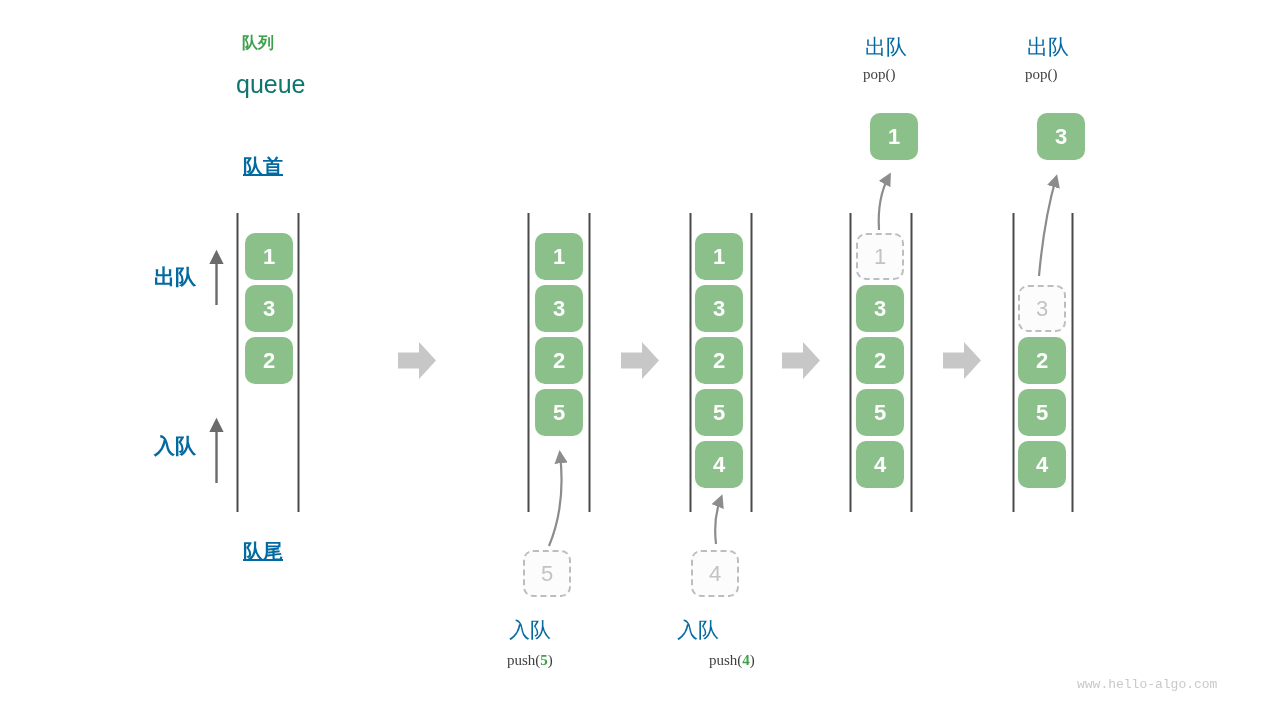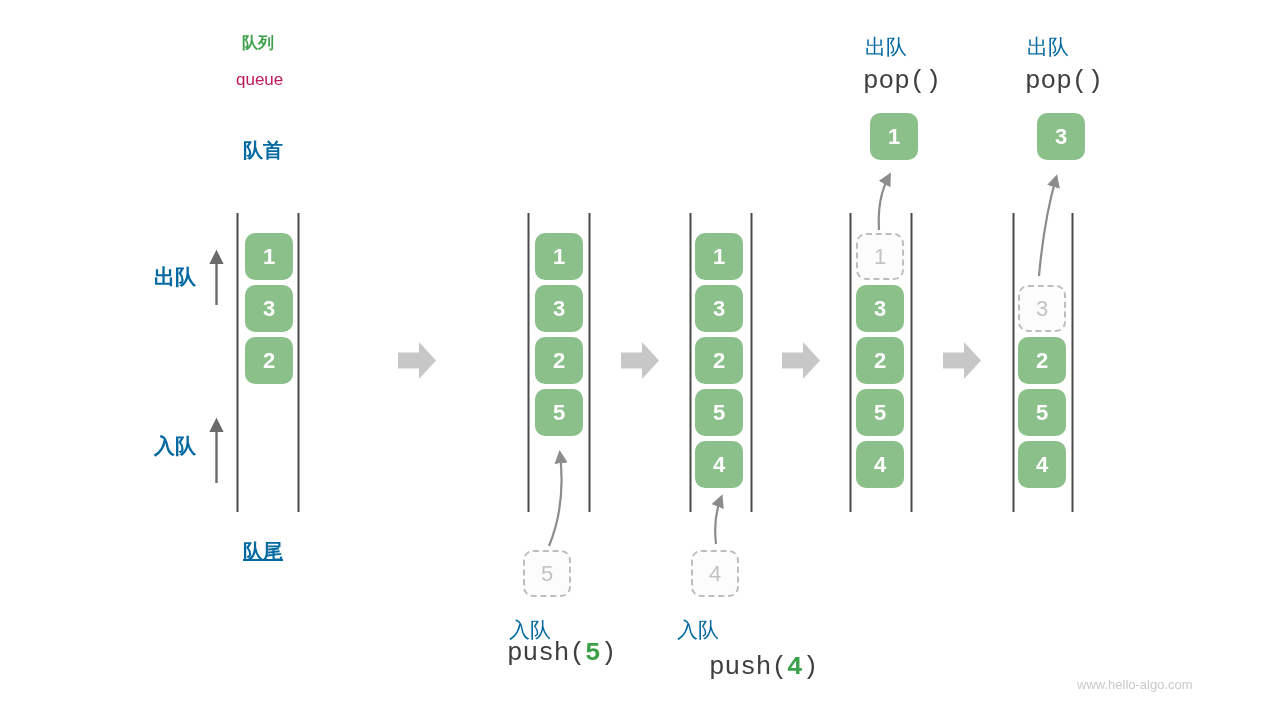--- a/index.html
+++ b/index.html
@@ -7,27 +7,27 @@
   .canvas{position:relative;width:1280px;height:720px;background:#ffffff;overflow:hidden;}
   .overlay{position:absolute;left:0;top:0;width:1280px;height:720px;pointer-events:none;}
 
   .cell{position:absolute;box-sizing:border-box;width:48px;height:47px;border-radius:10px;
         background:#8bc08a;color:#ffffff;font-weight:bold;font-size:22px;
         display:flex;align-items:center;justify-content:center;}
   .cell.ghost{background:#fcfcfc;border:2px dashed #bdbdbd;color:#c3c3c3;font-weight:normal;}
 
   .txt{position:absolute;color:#0369a1;white-space:nowrap;}
   .title-zh{font-size:16px;font-weight:bold;color:#3da14b;}
-  .title-en{font-size:17px;color:#be185d;text-align:right;}
+  .title-en{font-size:25px;color:#0f766e;text-align:right;}
   .side-label{font-size:21px;font-weight:bold;}
   .pos-label{font-size:20px;font-weight:bold;}
   .op-label{font-size:21px;font-weight:500;}
-  .op-code{font-family:Liberation Mono, monospace;font-size:26px;color:#3f3f3f;}
+  .op-code{font-family:Liberation Serif, serif;font-size:15px;color:#3f3f3f;}
   .op-code .arg{color:#3da14b;font-weight:bold;}
-  .watermark{font-family:Liberation Sans, sans-serif;font-size:13px;color:#c9c9c9;}
+  .watermark{font-family:Liberation Mono, monospace;font-size:13px;color:#c9c9c9;}
 </style>
 </head>
 <body>
 
 <div class="canvas">
 
   <svg class="overlay" viewBox="0 0 1280 720">
     <defs>
       <marker id="ah-dark" viewBox="0 0 10 10" refX="7" refY="5" markerWidth="6" markerHeight="6" orient="auto">
         <path d="M0,0 L10,5 L0,10 z" fill="#6b6b6b"></path>
@@ -64,21 +64,21 @@
       <path d="M549,546 Q566,505 560,454" marker-end="url(#ah-mid)"></path>
       <path d="M716,544 Q713,518 721,498" marker-end="url(#ah-mid)"></path>
       <path d="M879,230 Q877,198 889,176" marker-end="url(#ah-mid)"></path>
       <path d="M1039,276 Q1044,220 1056,178" marker-end="url(#ah-mid)"></path>
     </g>
   </svg>
 
   <div class="txt title-zh" style="left:242px;top:33px;">队列</div>
   <div class="txt title-en" style="left:236px;top:70px;">queue</div>
 
-  <div class="txt pos-label" style="left:243px;top:137px;">队首</div>
+  <div class="txt pos-label" style="left:243px;top:153px;text-decoration:underline;">队首</div>
   <div class="txt pos-label" style="left:243px;top:538px;text-decoration:underline;">队尾</div>
   <div class="txt side-label" style="left:154px;top:263px;">出队</div>
   <div class="txt side-label" style="left:154px;top:432px;">入队</div>
 
   <div>
     <div class="cell" style="left:245px;top:233px;">1</div>
     <div class="cell" style="left:245px;top:285px;">3</div>
     <div class="cell" style="left:245px;top:337px;">2</div>
   </div>
 
@@ -115,21 +115,21 @@
     <div class="txt op-code" style="left:1025px;top:66px;">pop()</div>
     <div class="cell" style="left:1037px;top:113px;">3</div>
     <div class="cell ghost" style="left:1018px;top:285px;">3</div>
     <div class="cell" style="left:1018px;top:337px;">2</div>
     <div class="cell" style="left:1018px;top:389px;">5</div>
     <div class="cell" style="left:1018px;top:441px;">4</div>
   </div>
 
   <div>
     <div class="txt op-label" style="left:509px;top:616px;">入队</div>
-    <div class="txt op-code" style="left:507px;top:638px;"><span>push(</span><span class="arg">5</span><span>)</span></div>
+    <div class="txt op-code" style="left:507px;top:652px;"><span>push(</span><span class="arg">5</span><span>)</span></div>
   </div>
 
   <div>
     <div class="txt op-label" style="left:677px;top:616px;">入队</div>
     <div class="txt op-code" style="left:709px;top:652px;"><span>push(</span><span class="arg">4</span><span>)</span></div>
   </div>
 
   <div class="txt watermark" style="left:1077px;top:677px;">www.hello-algo.com</div>
 
 </div>

